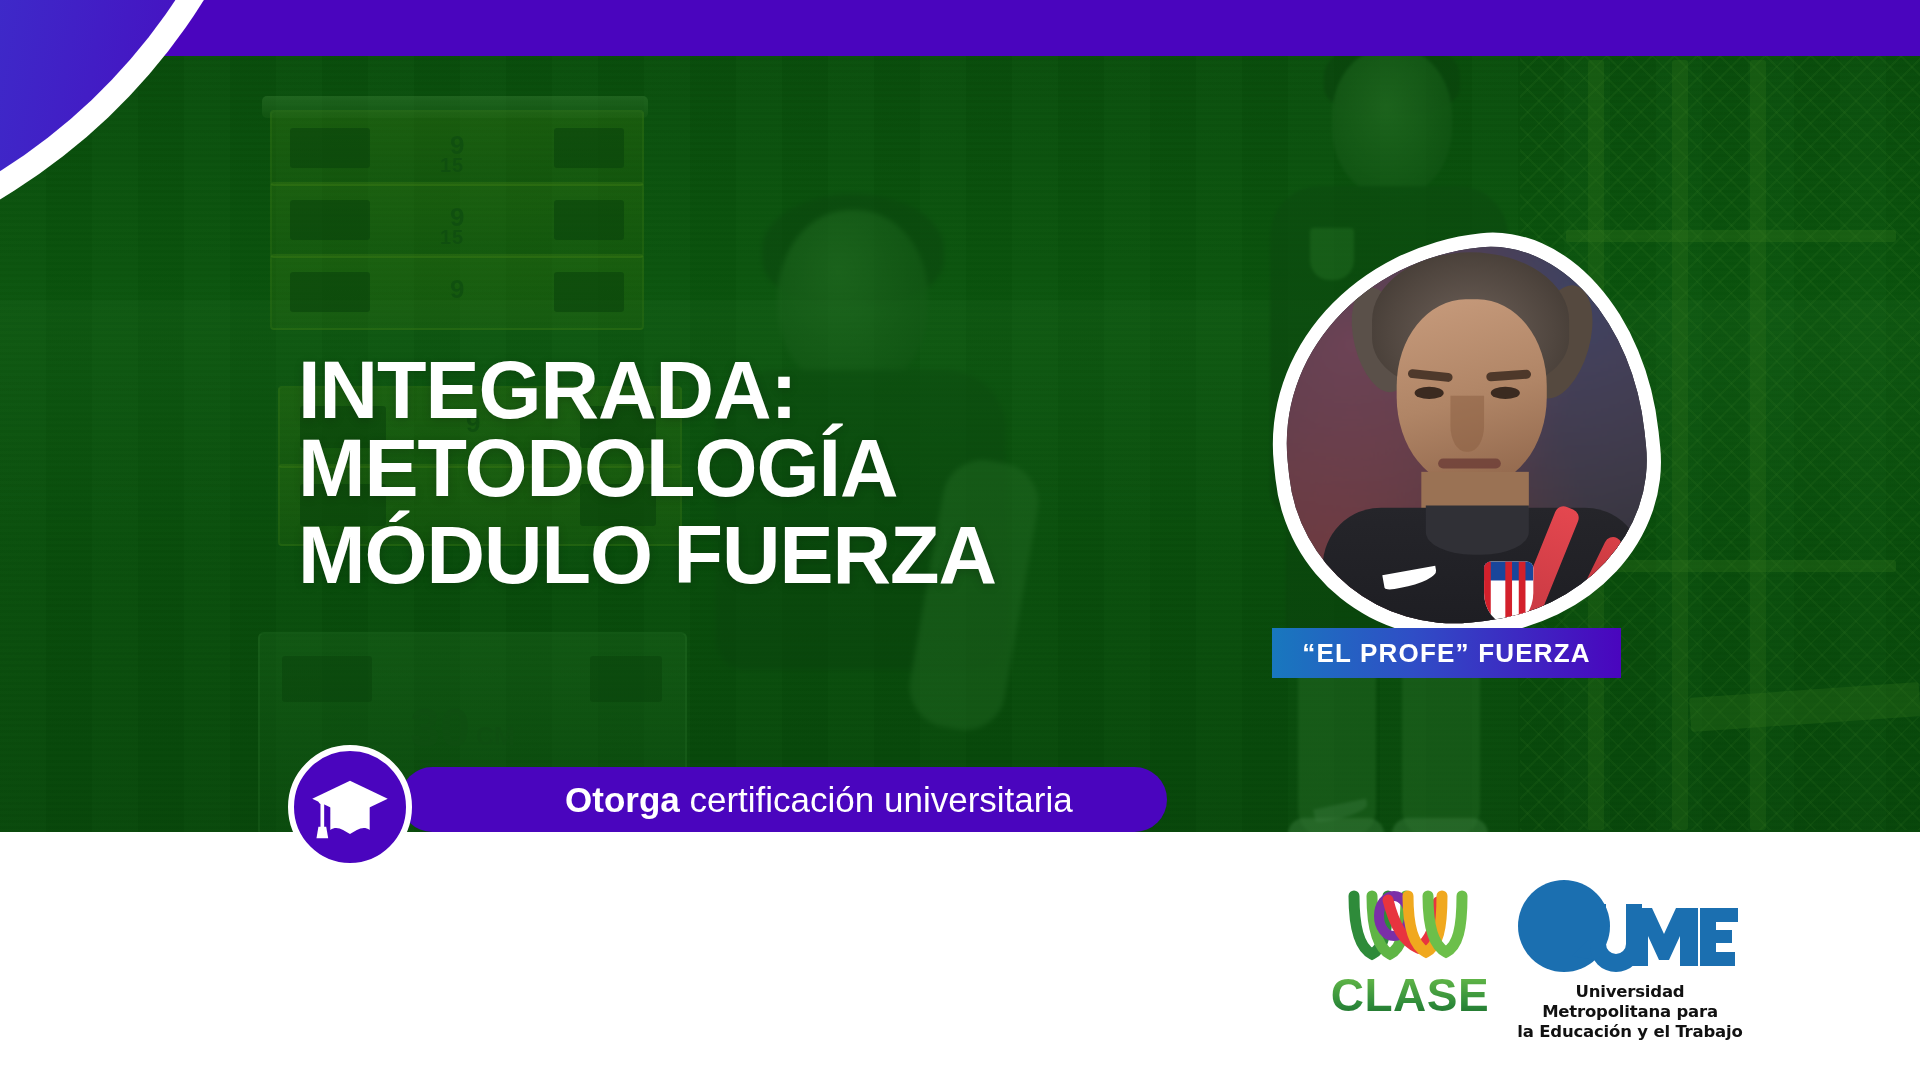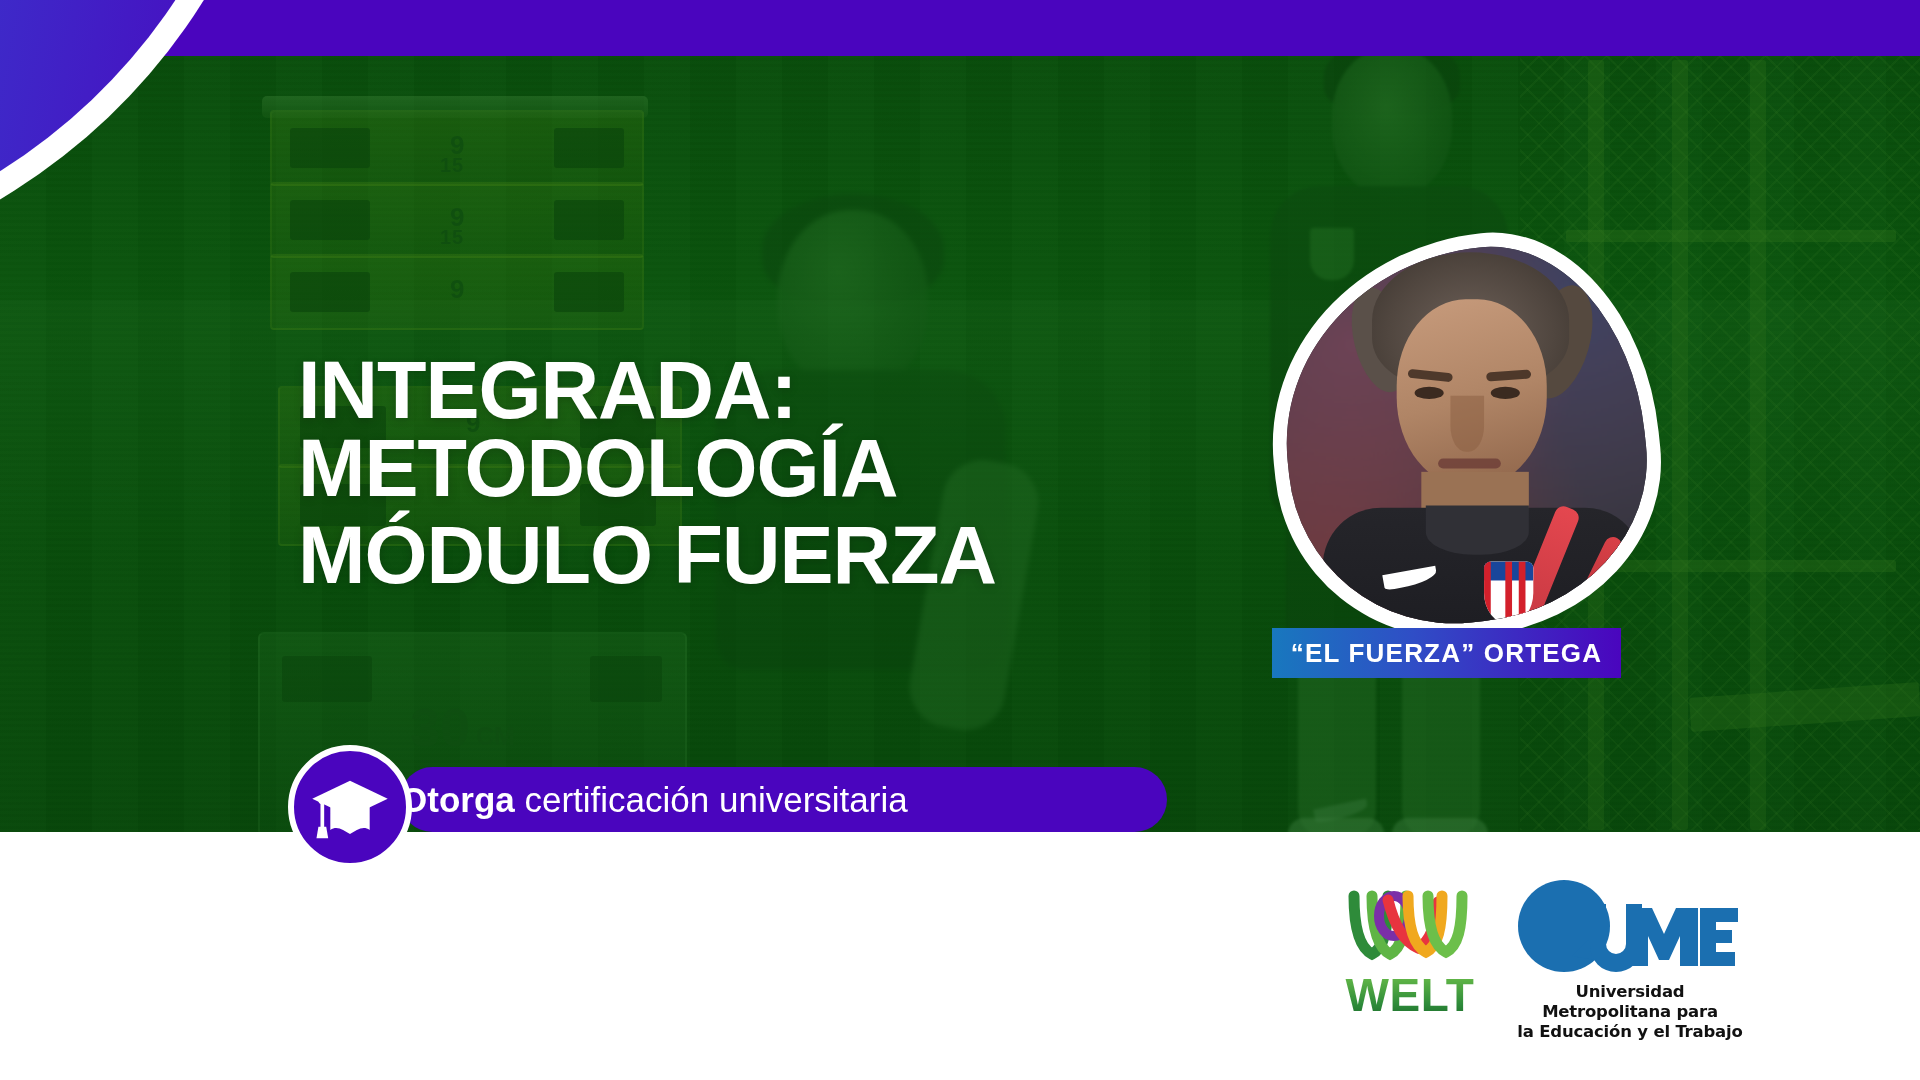--- a/index.html
+++ b/index.html
@@ -438,20 +438,21 @@
   .cert-pill {
     position: absolute;
     left: 400px; top: 767px;
     width: 767px; height: 65px;
     border-radius: 33px;
     background: #4a05be;
     display: flex;
     align-items: center;
   }
   .cert-text {
+    margin-left: 165px;
     color: #ffffff;
     font-size: 35px;
     line-height: 1;
     white-space: nowrap;
   }
   .cert-text b { font-weight: 800; }
   .cert-text .light { font-weight: 400; }
 
   .cert-circle {
     position: absolute;
@@ -631,21 +632,21 @@
             <i></i>
             <i></i>
         </div>
         <div class="p-sponsor">Trade</div>
 
       </div>
     </div>
   </div>
 
   <div class="profe-badge">
-    <span>“EL FUERZA” ORTEGA</span>
+    <span>“EL PROFE” FUERZA</span>
   </div>
 
   <div class="cert-pill">
     <div class="cert-text">
       <b>Otorga</b><span class="light"> certificación universitaria</span>
     </div>
   </div>
   <div class="cert-circle">
     <svg viewBox="0 0 100 100">
       <polygon points="50,18 96,40 50,62 4,40" fill="#ffffff"></polygon>
@@ -658,21 +659,21 @@
 
   <div class="logo-welt">
     <svg class="mark" viewBox="0 0 136 78">
       <path d="M12,6 C12,40 18,58 30,64 C42,58 46,40 46,6" fill="none" stroke="#2e8b3a" stroke-width="11" stroke-linecap="round"></path>
       <path d="M30,6 C30,40 36,58 48,64 C60,58 64,40 64,6" fill="none" stroke="#5fb545" stroke-width="11" stroke-linecap="round"></path>
       <ellipse cx="52" cy="26" rx="15" ry="20" fill="none" stroke="#7b2fa8" stroke-width="10"></ellipse>
       <path d="M46,10 C52,34 62,52 76,58 C88,52 94,34 96,12" fill="none" stroke="#e8343f" stroke-width="11" stroke-linecap="round"></path>
       <path d="M66,6 C66,38 72,56 84,62 C96,56 100,38 100,6" fill="none" stroke="#f0a81e" stroke-width="11" stroke-linecap="round"></path>
       <path d="M86,6 C86,38 92,56 104,62 C116,56 120,38 120,6" fill="none" stroke="#6cbf4a" stroke-width="11" stroke-linecap="round"></path>
     </svg>
-    <div class="word">WELT</div>
+    <div class="word">CLASE</div>
   </div>
 
   <div class="logo-umet">
     <svg class="mark" viewBox="0 0 228 102">
       <circle cx="54" cy="48" r="46" fill="#1b6fb0"></circle>
       <path d="M62,78 L96,84 L78,62 Z" fill="#1b6fb0"></path>
       <path d="M80,26 h16 v40 a10,10 0 0 0 20,0 v-40 h16 v42 a26,26 0 0 1 -52,0 z" fill="#1b6fb0"></path>
       <path d="M120,30 h22 l12,26 l12,-26 h22 v58 h-18 v-30 l-11,24 h-10 l-11,-24 v30 h-18 z" fill="#1b6fb0"></path>
       <path d="M190,30 h34 v14 h-18 v8 h16 v13 h-16 v9 h19 v14 h-35 z" fill="#1b6fb0"></path>
       <path d="M206,30 h22 v14 h-22 z" fill="#1b6fb0"></path>

